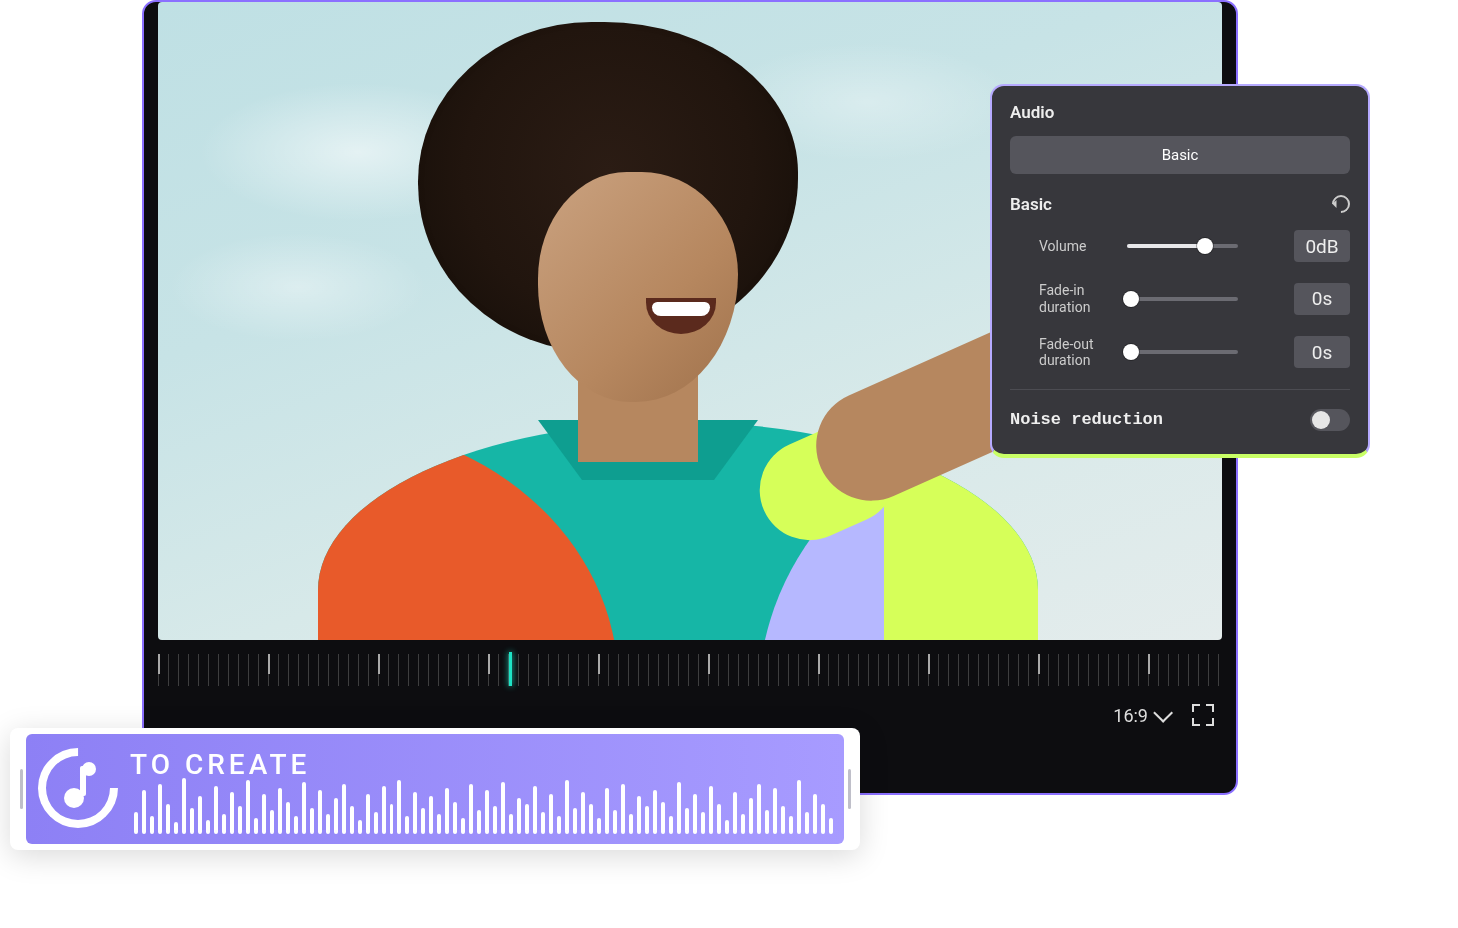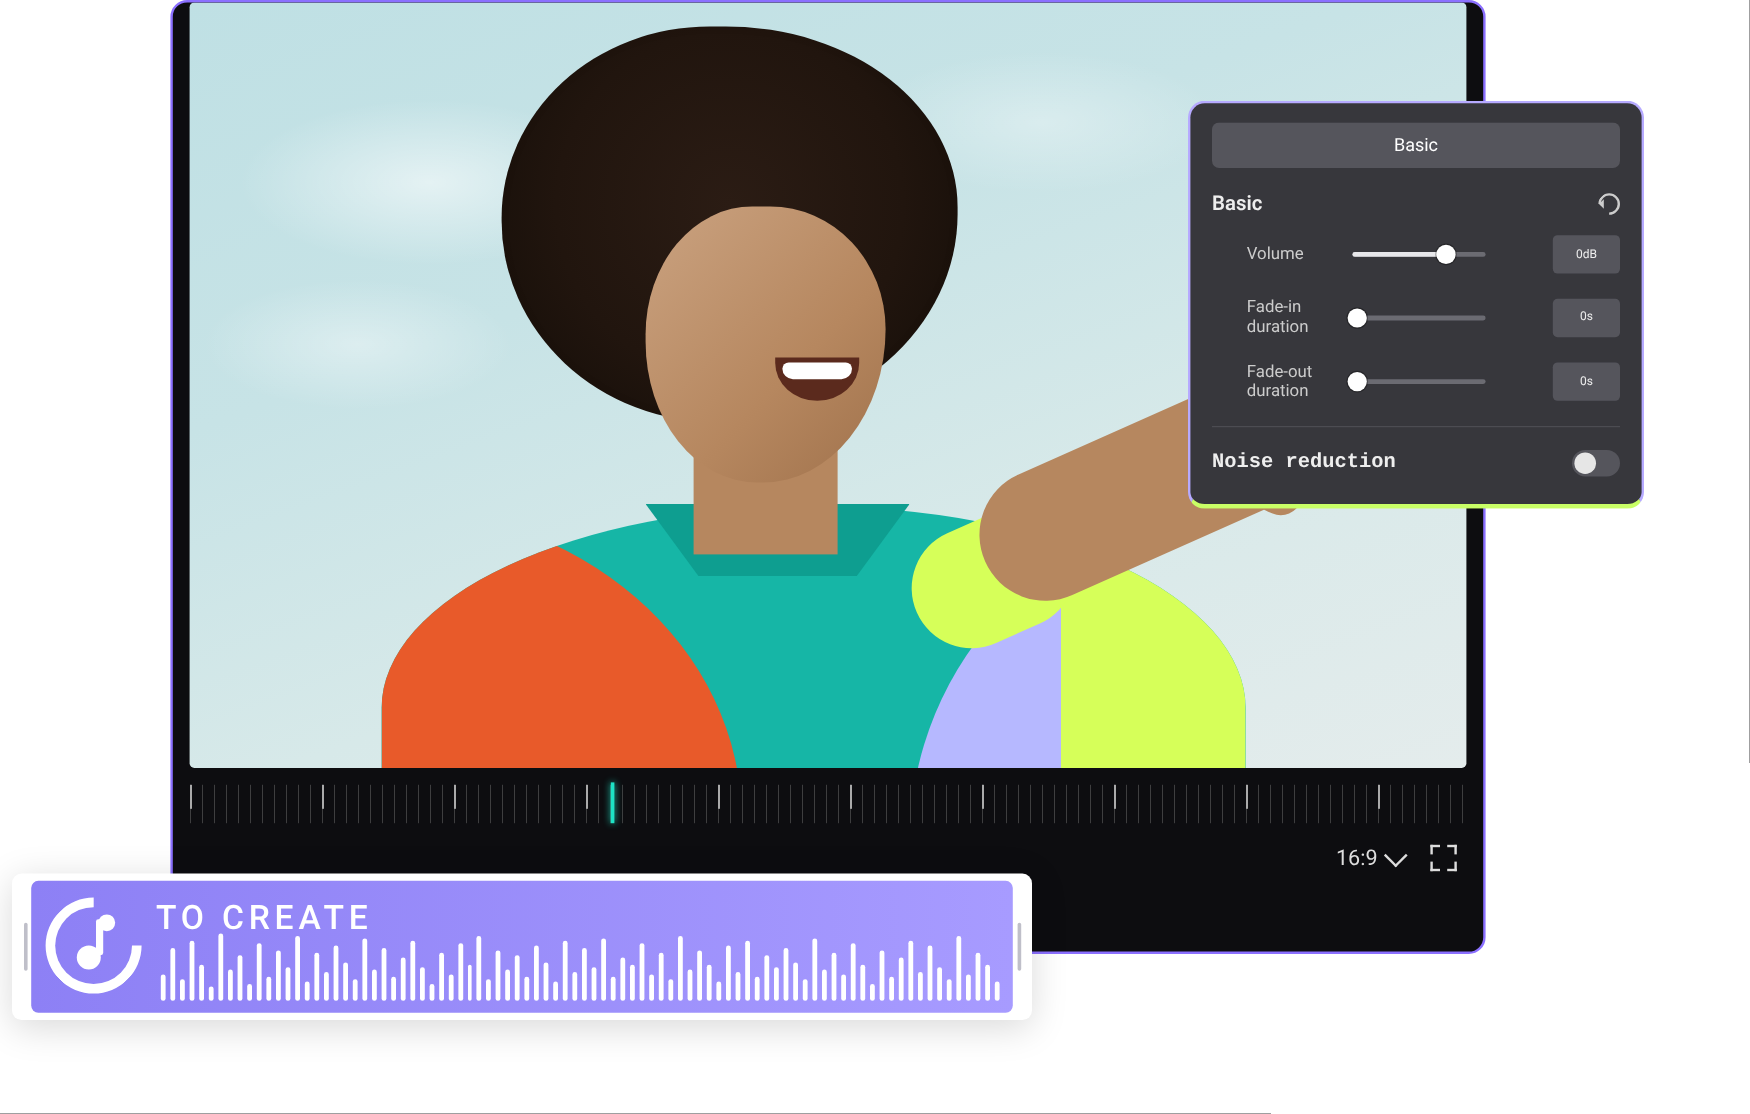--- a/index.html
+++ b/index.html
@@ -223,21 +223,21 @@
     position:absolute; left:0; top:0; bottom:0; background:#e7e7ea; border-radius:2px;
   }
   .slider .knob{
     position:absolute; top:50%; width:16px; height:16px; background:#fff;
     border-radius:50%; transform:translate(-50%,-50%);
     box-shadow:0 0 0 1px rgba(0,0,0,.3);
   }
   .valbox{
     width:56px; height:32px; background:#55555c; border-radius:4px;
     display:flex; align-items:center; justify-content:center;
-    font-size:10px; color:#eee;margin-left:44px;
+    font-size:19px; color:#eee;margin-left:44px;
   }
   .divider{ height:1px; background:#4c4c52; margin:6px 0 18px;}
   .noise-row{ display:flex; align-items:center; justify-content:space-between;font-family:Liberation Mono, monospace;}
   .noise-row .lab{ font-size:17px; font-weight:600; line-height:1.4;}
   .toggle{
     width:40px; height:22px; background:#55555c; border-radius:11px; position:relative; cursor:pointer;
   }
   .toggle .dot{
     position:absolute; left:2px; top:2px; width:18px; height:18px; background:#e6e6e6; border-radius:50%;
   }
@@ -330,20 +330,21 @@
     <div class="fullscreen-icon">
       <span class="tl"></span>
         <span class="tr"></span>
         <span class="bl"></span>
         <span class="br"></span>
     </div>
   </div>
 </div>
 
 <div class="audio-panel">
+  <h3>Audio</h3>
 
   <div class="tab-row">
     <div class="tab active">Basic</div>
   </div>
 
   <div class="section-head">
     <span>Basic</span>
     <span class="reset-icon"></span>
   </div>
 

